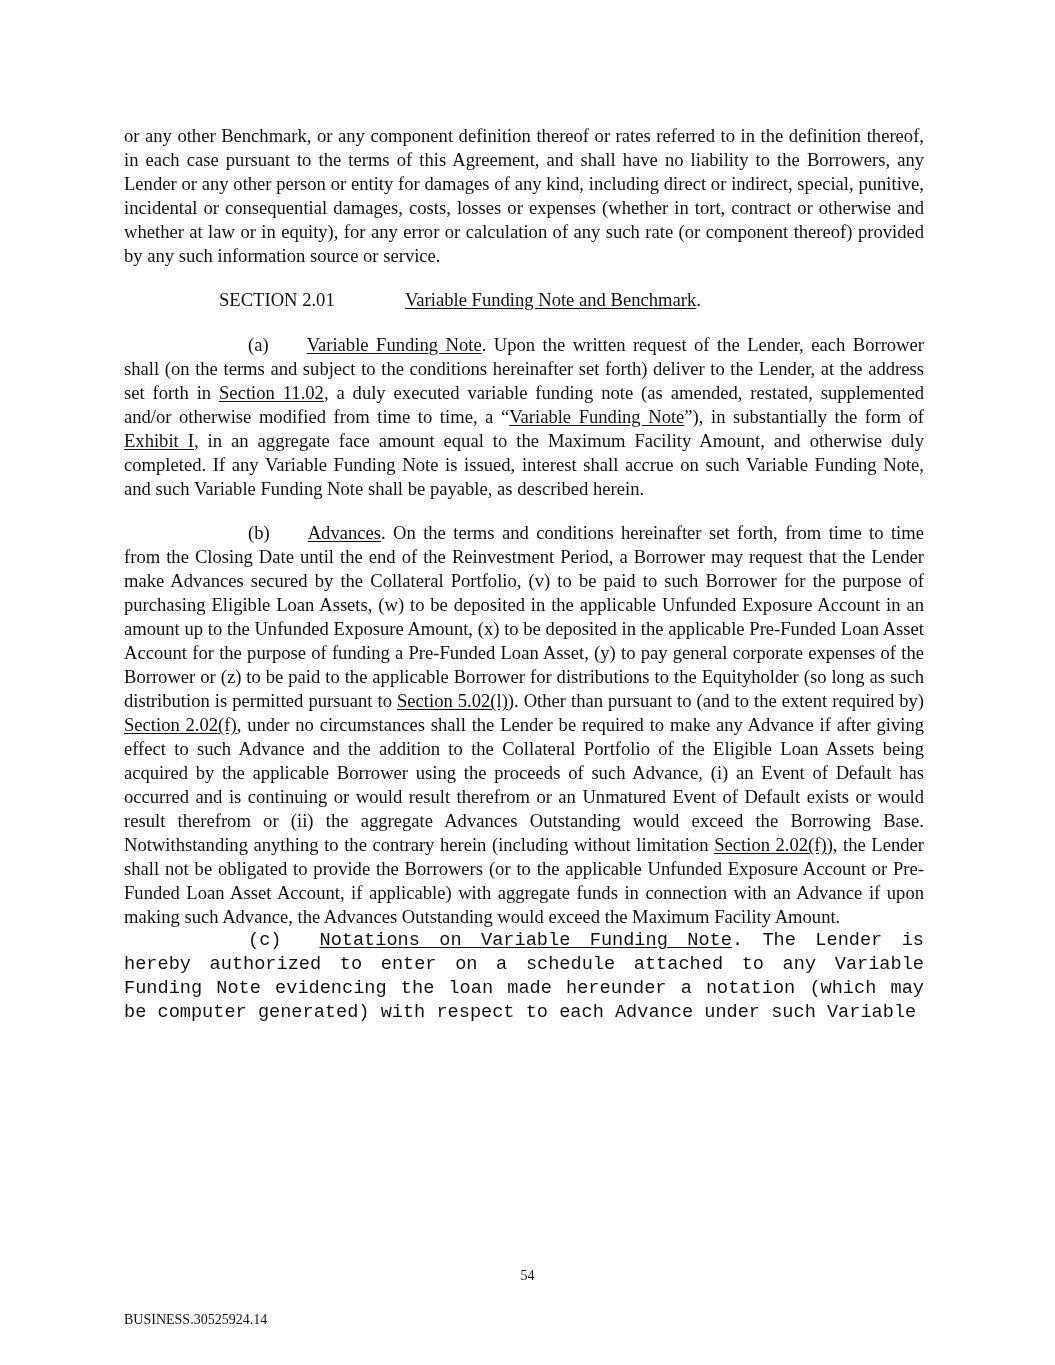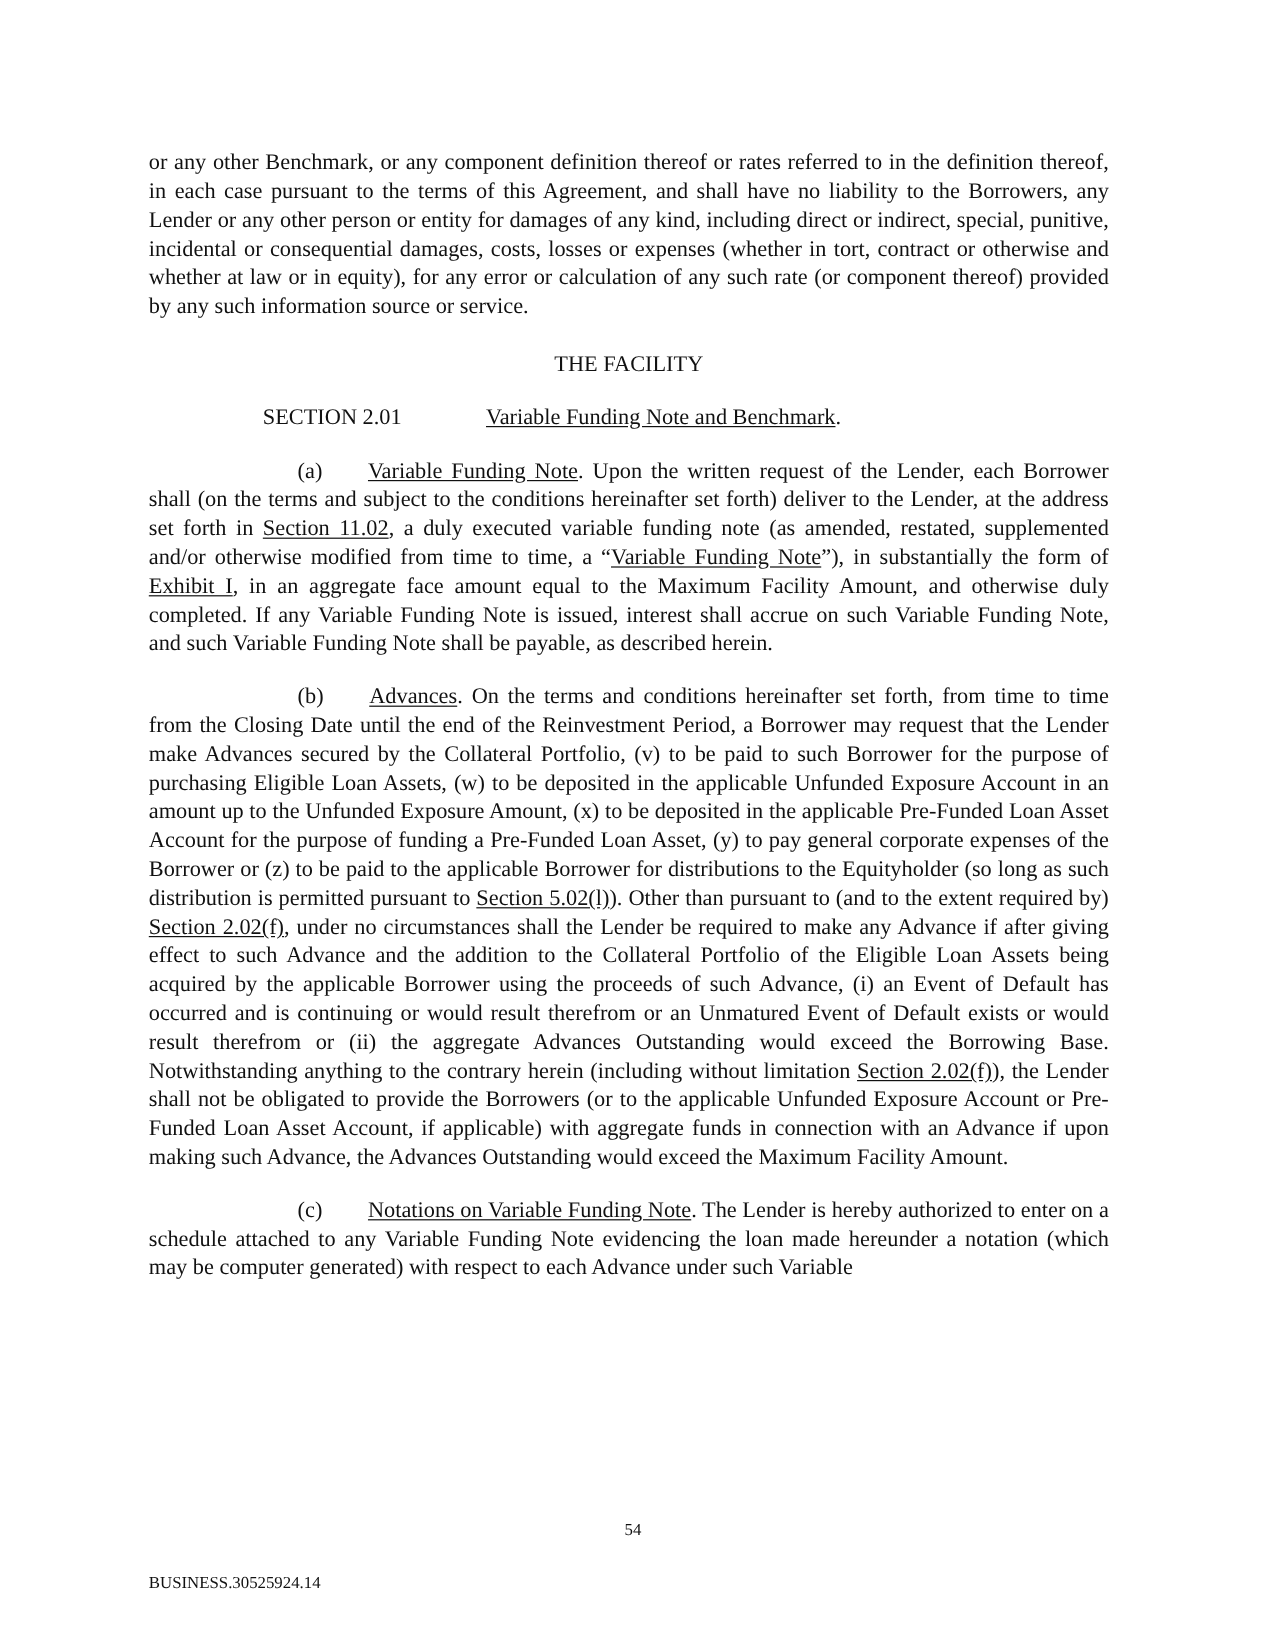--- a/index.html
+++ b/index.html
@@ -20,29 +20,28 @@
 </style>
 </head>
 <body>
 
 <div class="page">
   <div class="content">
 
     <p class="lastline-left">or any other Benchmark, or any component definition thereof or rates referred to in the definition thereof, in each case pursuant to the terms of this Agreement, and shall have no liability to the Borrowers, any Lender or any other person or entity for damages of any kind, including direct or indirect, special, punitive, incidental or consequential damages, costs, losses or expenses (whether in tort, contract or otherwise and whether at law or in equity), for any error or calculation of any such rate (or component thereof) provided by any such information source or service.</p>
 
 
-    <p class="center" style="margin-top:24px;">THE FACILITY</p>
 
     <p class="section-line" style="margin-top:20px;">
       <span class="section-label">SECTION 2.01</span><span class="u">Variable Funding Note and Benchmark</span><span>.</span>
     </p>
 
     <p class="indent-para lastline-left" style="margin-top:21px;"><span>(a)</span><span class="tab-sp"></span><span class="u">Variable Funding Note</span><span>.  Upon the written request of the Lender, each Borrower shall (on the terms and subject to the conditions hereinafter set forth) deliver to the Lender, at the address set forth in </span><span class="u">Section 11.02</span><span>, a duly executed variable funding note (as amended, restated, supplemented and/or otherwise modified from time to time, a “</span><span class="u">Variable Funding Note</span><span>”), in substantially the form of </span><span class="u">Exhibit I</span><span>, in an aggregate face amount equal to the Maximum Facility Amount, and otherwise duly completed.  If any Variable Funding Note is issued, interest shall accrue on such Variable Funding Note, and such Variable Funding Note shall be payable, as described herein.</span></p>
 
     <p class="indent-para lastline-left" style="margin-top:20px;"><span>(b)</span><span class="tab-sp"></span><span class="u">Advances</span><span>.  On the terms and conditions hereinafter set forth, from time to time from the Closing Date until the end of the Reinvestment Period, a Borrower may request that the Lender make Advances secured by the Collateral Portfolio, (v) to be paid to such Borrower for the purpose of purchasing Eligible Loan Assets, (w) to be deposited in the applicable Unfunded Exposure Account in an amount up to the Unfunded Exposure Amount, (x) to be deposited in the applicable Pre-Funded Loan Asset Account for the purpose of funding a Pre-Funded Loan Asset, (y) to pay general corporate expenses of the Borrower or (z) to be paid to the applicable Borrower for distributions to the Equityholder (so long as such distribution is permitted pursuant to </span><span class="u">Section 5.02(l)</span><span>).  Other than pursuant to (and to the extent required by) </span><span class="u">Section 2.02(f)</span><span>, under no circumstances shall the Lender be required to make any Advance if after giving effect to such Advance and the addition to the Collateral Portfolio of the Eligible Loan Assets being acquired by the applicable Borrower using the proceeds of such Advance, (i) an Event of Default has occurred and is continuing or would result therefrom or an Unmatured Event of Default exists or would result therefrom or (ii) the aggregate Advances Outstanding would exceed the Borrowing Base.  Notwithstanding anything to the contrary herein (including without limitation </span><span class="u">Section 2.02(f)</span><span>), the Lender shall not be obligated to provide the Borrowers (or to the applicable Unfunded Exposure Account or Pre-Funded Loan Asset Account, if applicable) with aggregate funds in connection with an Advance if upon making such Advance, the Advances Outstanding would exceed the Maximum Facility Amount.</span></p>
 
-    <p class="indent-para" style="margin-top:20px;"><span>(c)</span><span class="tab-sp"></span><span class="u">Notations on Variable Funding Note</span><span>.  The Lender is hereby authorized to enter on a schedule attached to any Variable Funding Note evidencing the loan made hereunder a notation (which may be computer generated) with respect to each Advance under such Variable</span></p>
+    <p class="indent-para" style="font-family:Liberation Mono, monospace;"><span>(c)</span><span class="tab-sp"></span><span class="u">Notations on Variable Funding Note</span><span>.  The Lender is hereby authorized to enter on a schedule attached to any Variable Funding Note evidencing the loan made hereunder a notation (which may be computer generated) with respect to each Advance under such Variable</span></p>
 
   </div>
 
   <div class="page-number">54</div>
   <div class="footer-id">BUSINESS.30525924.14</div>
 </div>
 
 </body></html>

